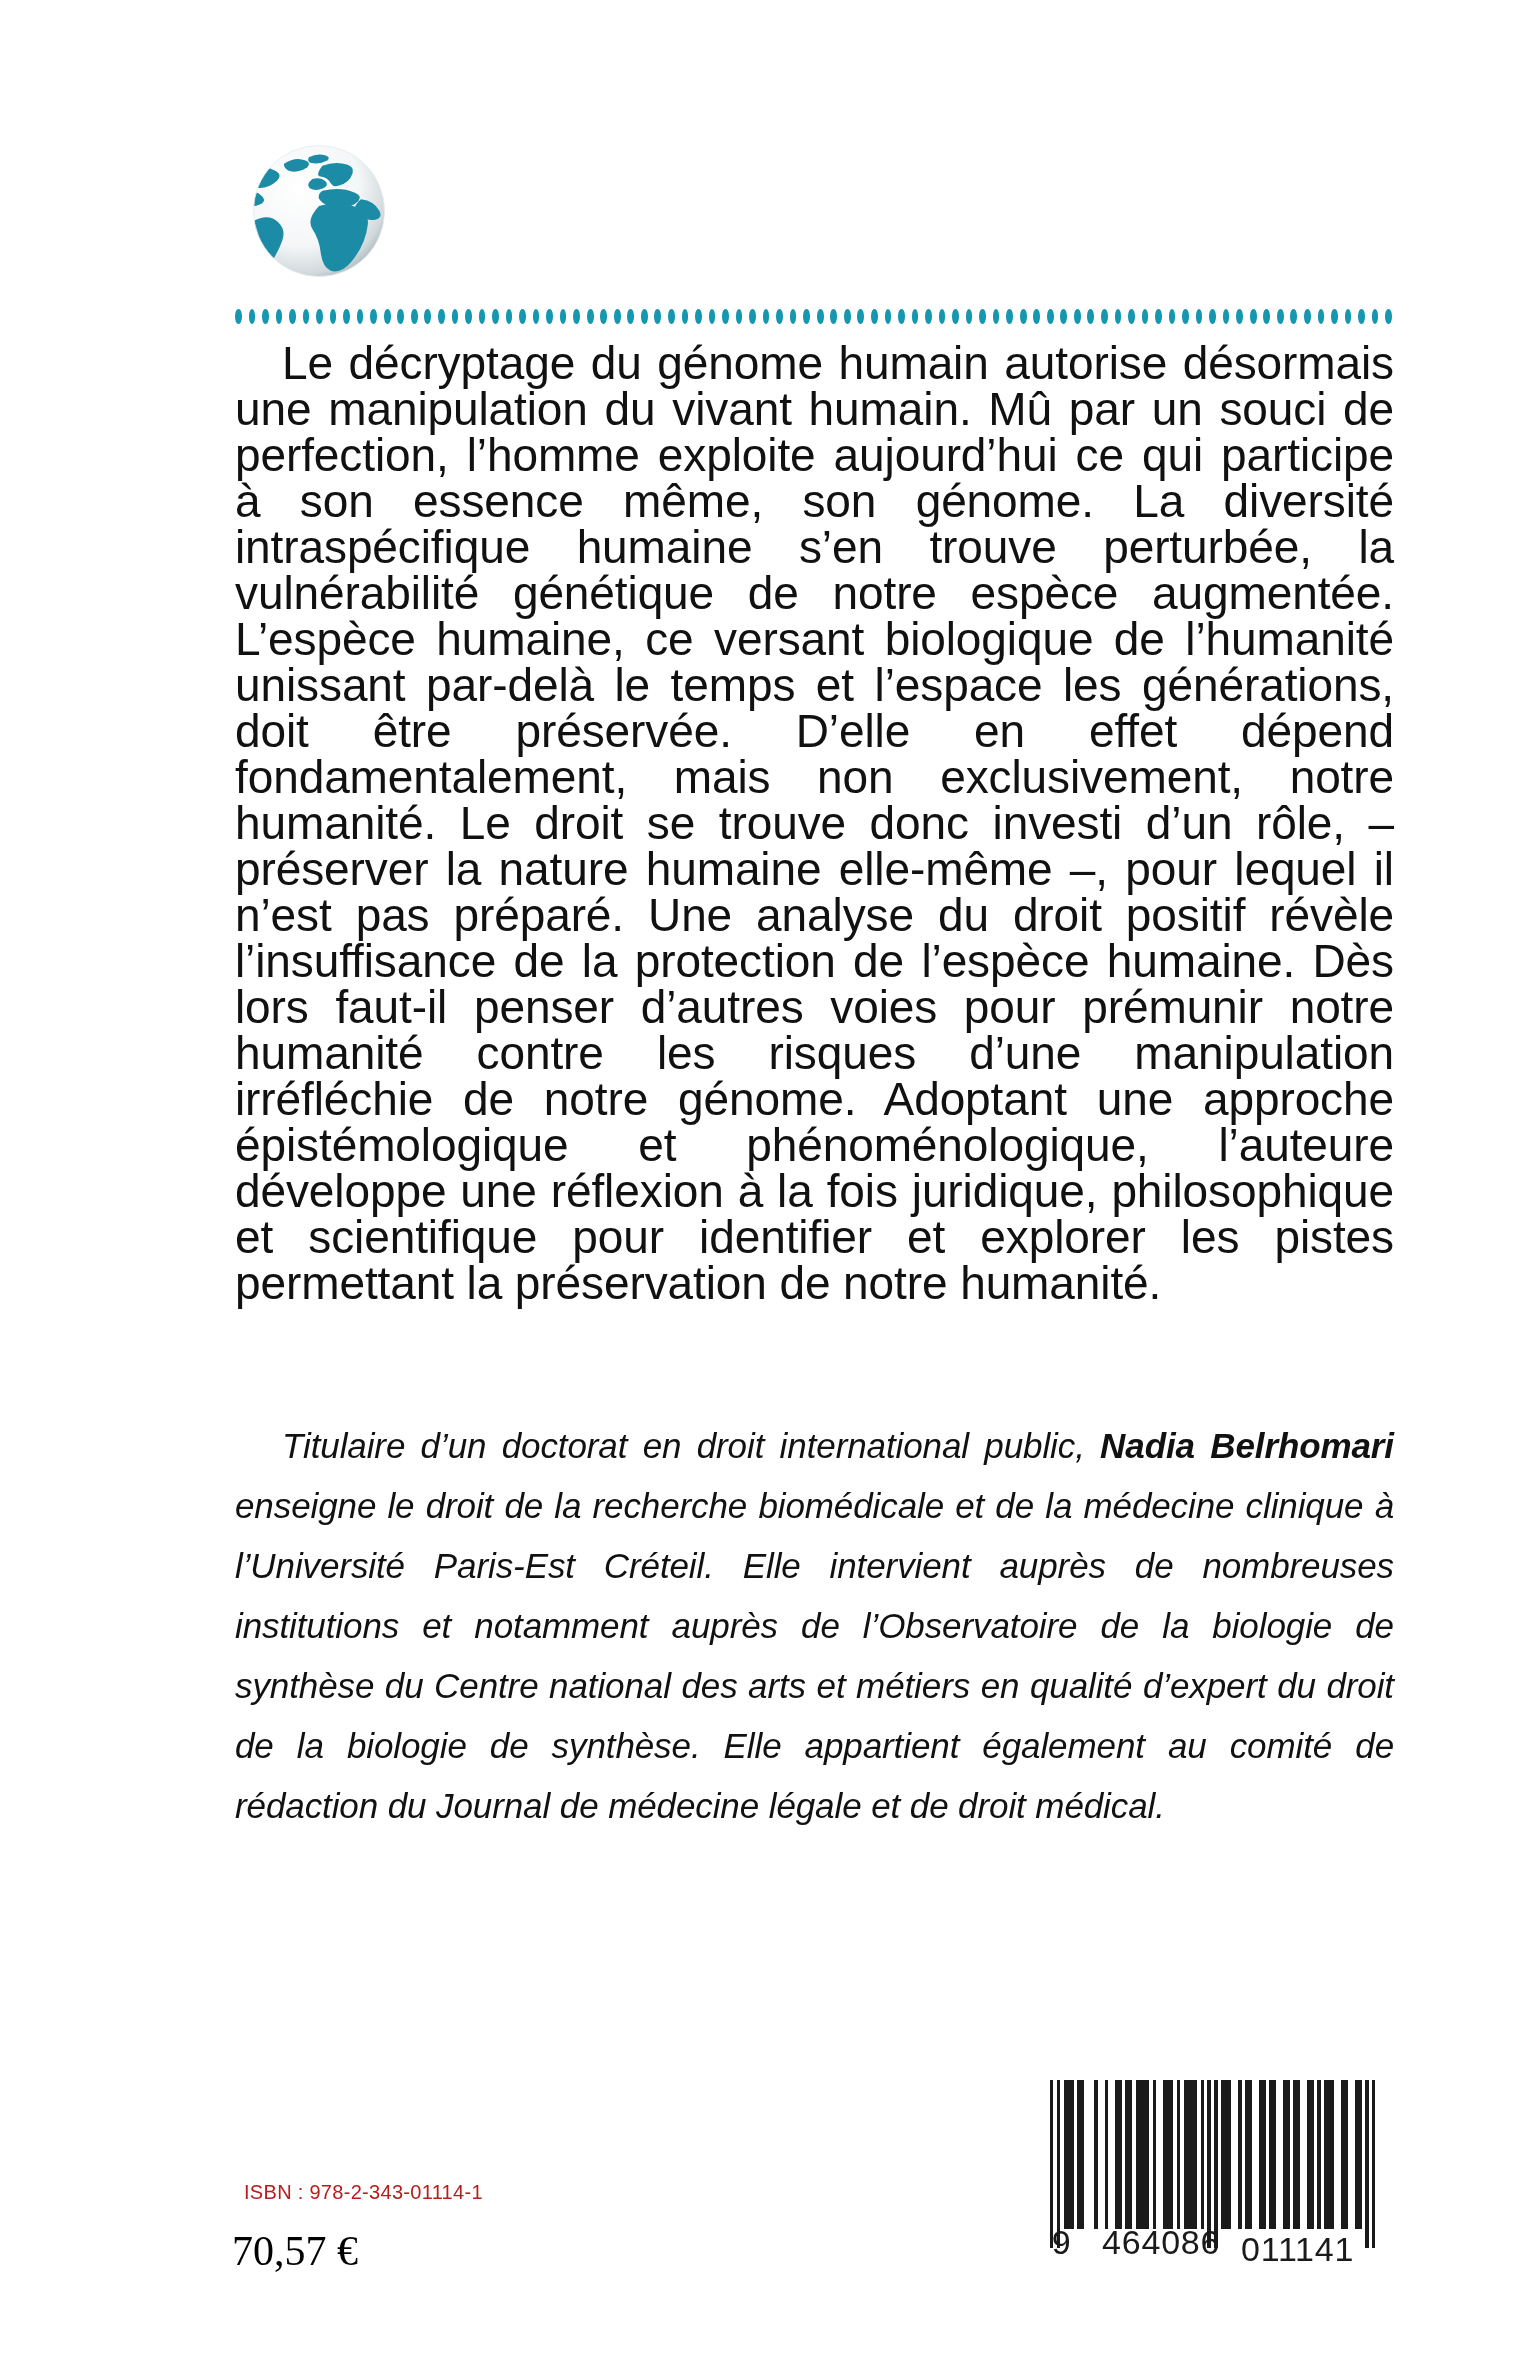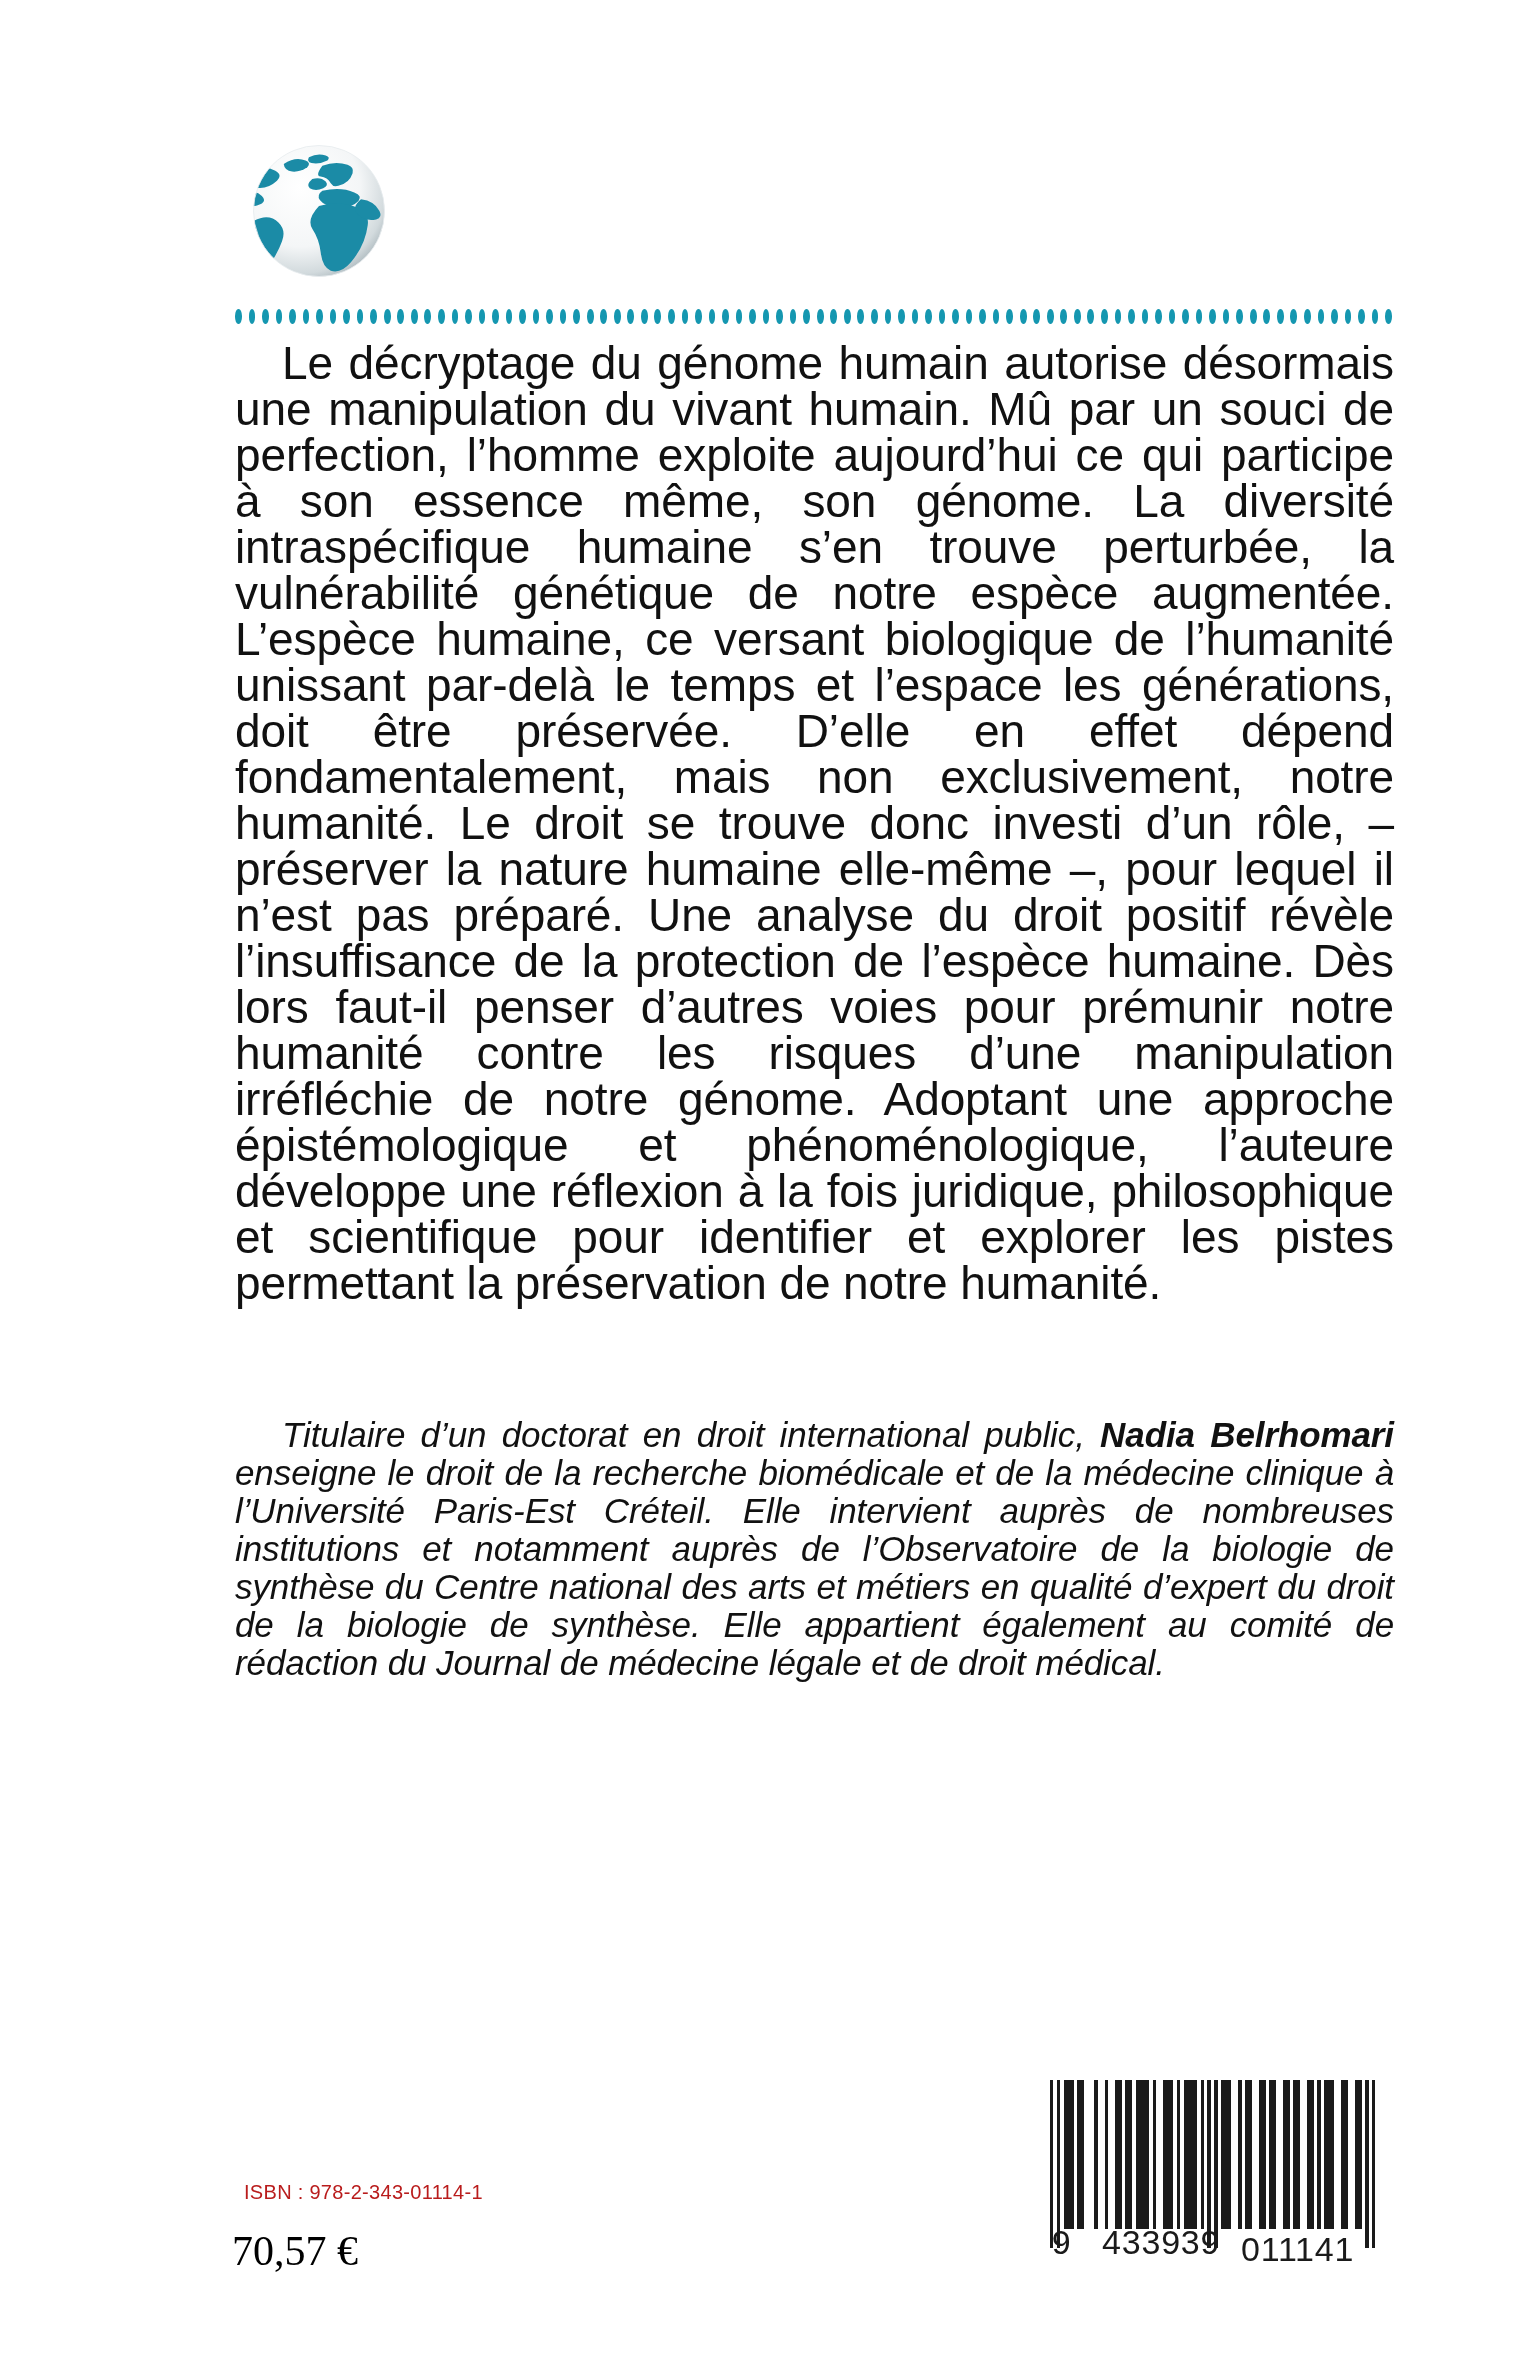--- a/index.html
+++ b/index.html
@@ -99,21 +99,21 @@
 
   .bio {
     position: absolute;
     left: 235px;
     top: 1416px;
     width: 1159px;
     font-family: "Liberation Sans Narrow", "Liberation Sans", sans-serif;
     font-stretch: condensed;
     font-style: italic;
     font-size: 35px;
-    line-height: 38px;
+    line-height: 60px;
     text-align: justify;
     text-justify: inter-word;
     text-indent: 47px;
     color: #111111;
     letter-spacing: -0.1px;
   }
   .bio b { font-weight: 700; font-style: italic; }
 
   
   .credit {
@@ -385,19 +385,19 @@
         <span class="b" style="width: 6.9px; height: 149px;"></span>
         <span class="w" style="width: 6.9px; height: 149px;"></span>
         <span class="b" style="width: 6.9px; height: 149px;"></span>
         <span class="w" style="width: 3.4px; height: 149px;"></span>
         <span class="b" style="width: 3.4px; height: 168px;"></span>
         <span class="w" style="width: 3.4px; height: 168px;"></span>
         <span class="b" style="width: 3.4px; height: 168px;"></span>
       </div>
     <div class="bc-digits">
       <span class="d1">9</span>
-      <span class="d2">433939</span>
+      <span class="d2">464086</span>
       <span class="d3">011141</span>
     </div>
   </div>
 
 </div>
 
 
 </body></html>

